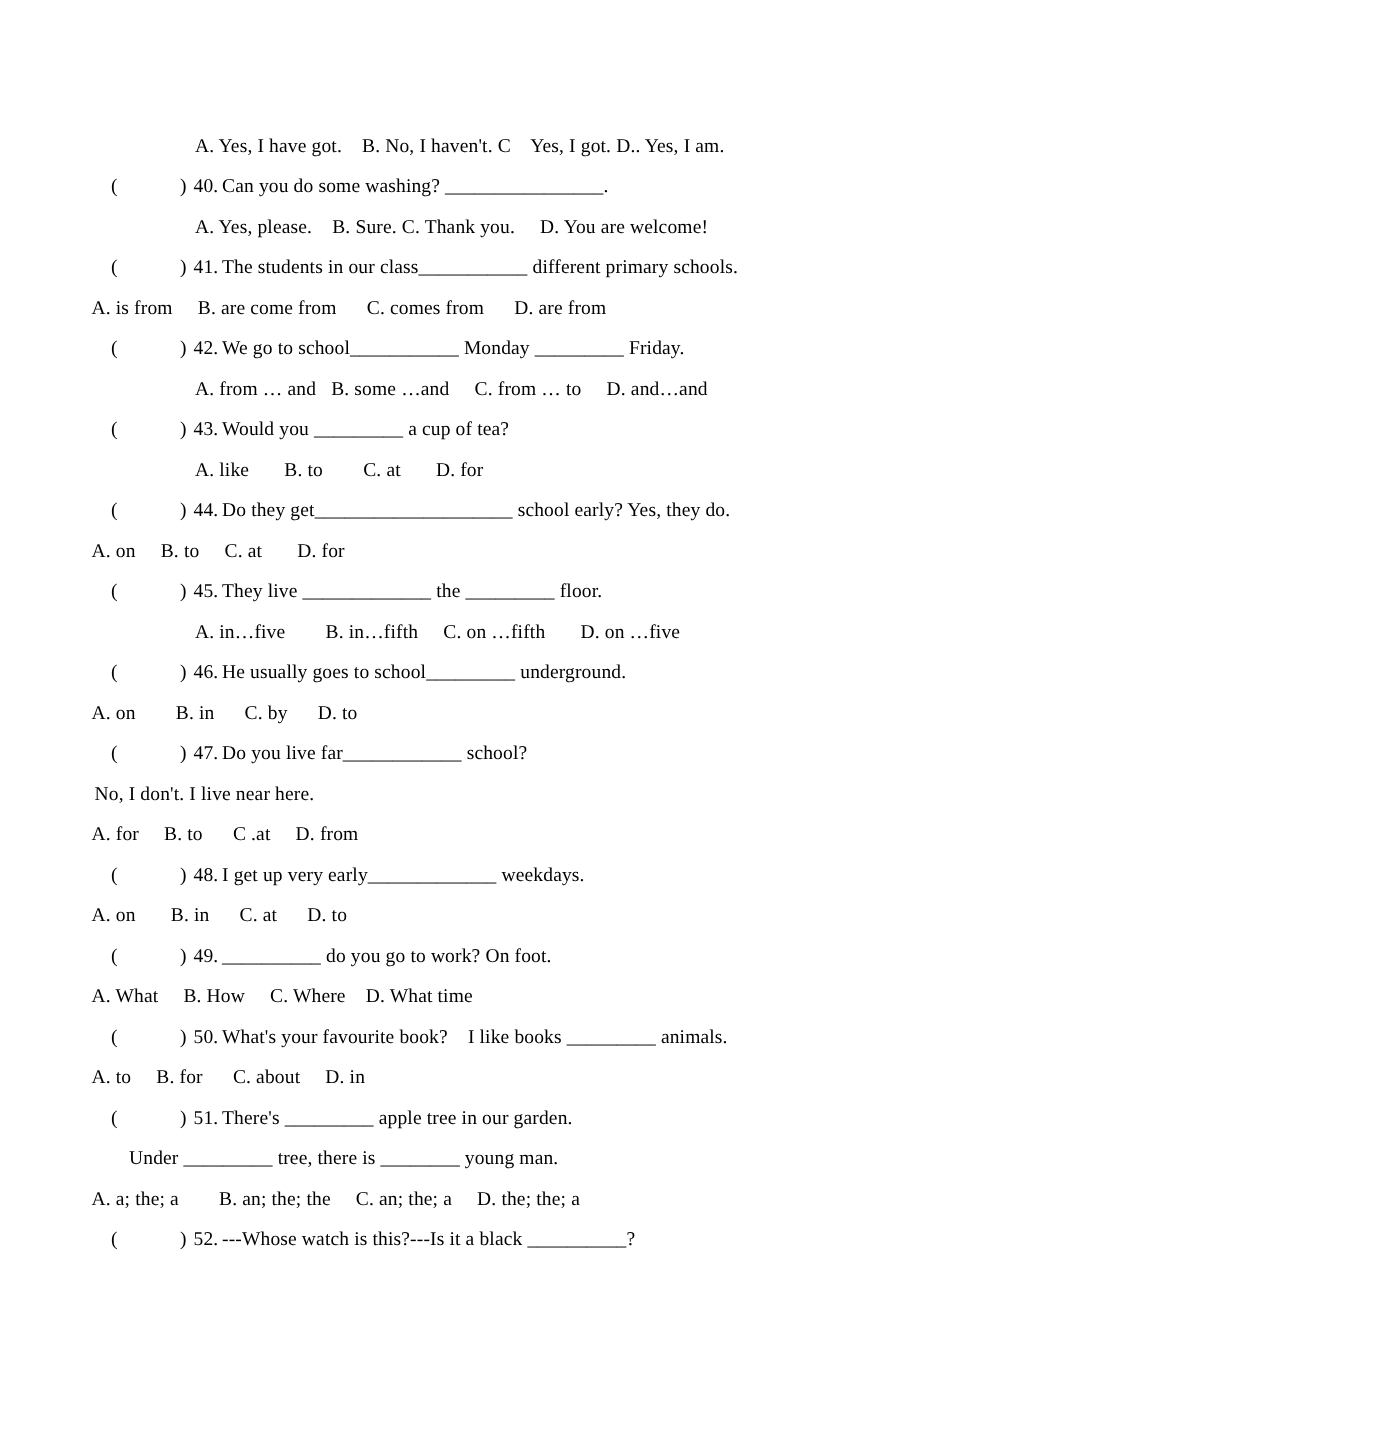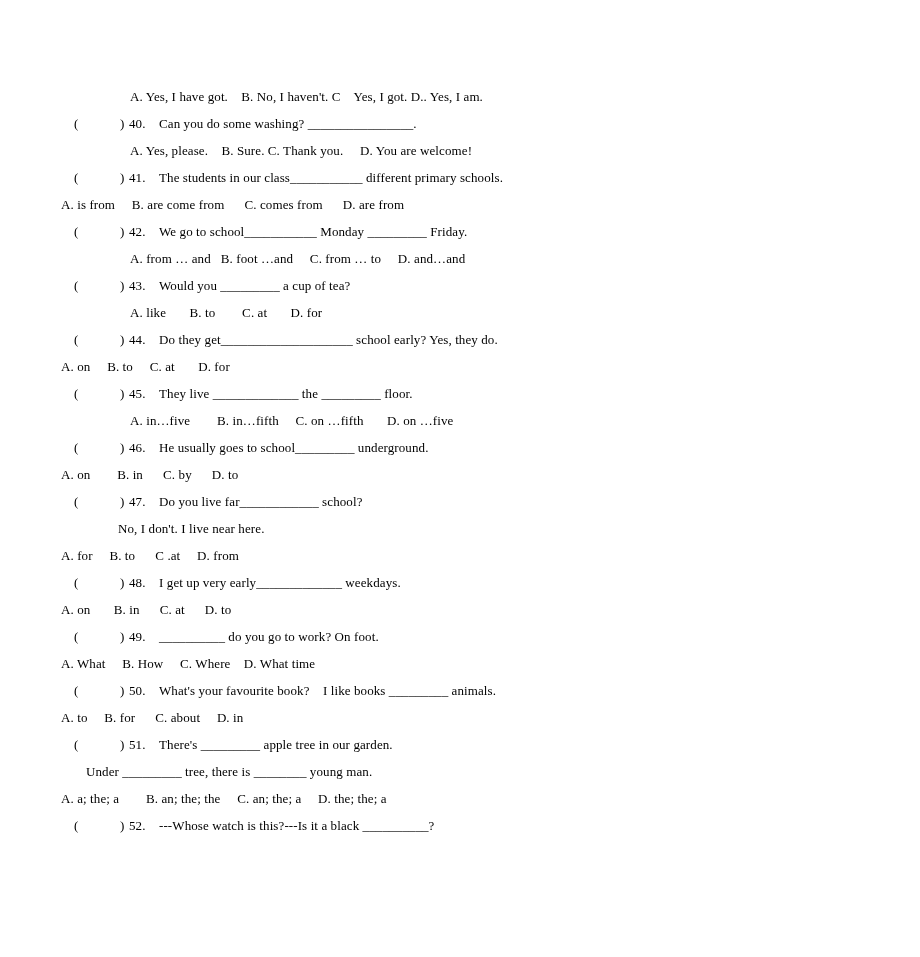--- a/index.html
+++ b/index.html
@@ -45,45 +45,45 @@
     left: 120px;
     top: 0;
   }
   .qline .qnum {
     position: absolute;
     left: 129px;
     top: 0;
   }
   .qline .qtext {
     position: absolute;
-    left: 159px;
+    left: 148px;
     top: 0;
   }
 
   
   .optline {
     padding-left: 133px;
   }
   .optline.indent-a { padding-left: 130px; }
   .optline.indent-b { padding-left: 61px; }
   .optline.indent-c { padding-left: 86px; }
-  .optline.indent-d { padding-left: 83px; margin-left: 35px; }
+  .optline.indent-d { padding-left: 63px; }
 </style>
 </head>
 <body>
 
 <div class="page">
   <div class="doc-body" id="doc-body">
       <div class="line optline indent-a"><span>A. Yes, I have got.    B. No, I haven't. C    Yes, I got. D.. Yes, I am.</span></div>
       <div class="line qline"><span class="paren-open">(</span><span class="paren-close">)</span><span class="qnum">40.</span><span class="qtext">Can you do some washing? ________________.</span></div>
       <div class="line optline indent-a"><span>A. Yes, please.    B. Sure. C. Thank you.     D. You are welcome!</span></div>
       <div class="line qline"><span class="paren-open">(</span><span class="paren-close">)</span><span class="qnum">41.</span><span class="qtext">The students in our class___________ different primary schools.</span></div>
       <div class="line optline indent-b"><span>A. is from     B. are come from      C. comes from      D. are from</span></div>
       <div class="line qline"><span class="paren-open">(</span><span class="paren-close">)</span><span class="qnum">42.</span><span class="qtext">We go to school___________ Monday _________ Friday.</span></div>
-      <div class="line optline indent-a"><span>A. from … and   B. foot …and     C. from … to     D. and…and</span></div>
+      <div class="line optline indent-a"><span>A. from … and   B. some …and     C. from … to     D. and…and</span></div>
       <div class="line qline"><span class="paren-open">(</span><span class="paren-close">)</span><span class="qnum">43.</span><span class="qtext">Would you _________ a cup of tea?</span></div>
       <div class="line optline indent-a"><span>A. like       B. to        C. at       D. for</span></div>
       <div class="line qline"><span class="paren-open">(</span><span class="paren-close">)</span><span class="qnum">44.</span><span class="qtext">Do they get____________________ school early? Yes, they do.</span></div>
       <div class="line optline indent-b"><span>A. on     B. to     C. at       D. for</span></div>
       <div class="line qline"><span class="paren-open">(</span><span class="paren-close">)</span><span class="qnum">45.</span><span class="qtext">They live _____________ the _________ floor.</span></div>
       <div class="line optline indent-a"><span>A. in…five        B. in…fifth     C. on …fifth       D. on …five</span></div>
       <div class="line qline"><span class="paren-open">(</span><span class="paren-close">)</span><span class="qnum">46.</span><span class="qtext">He usually goes to school_________ underground.</span></div>
       <div class="line optline indent-b"><span>A. on        B. in      C. by      D. to</span></div>
       <div class="line qline"><span class="paren-open">(</span><span class="paren-close">)</span><span class="qnum">47.</span><span class="qtext">Do you live far____________ school?</span></div>
       <div class="line optline indent-d"><span>No, I don't. I live near here.</span></div>

